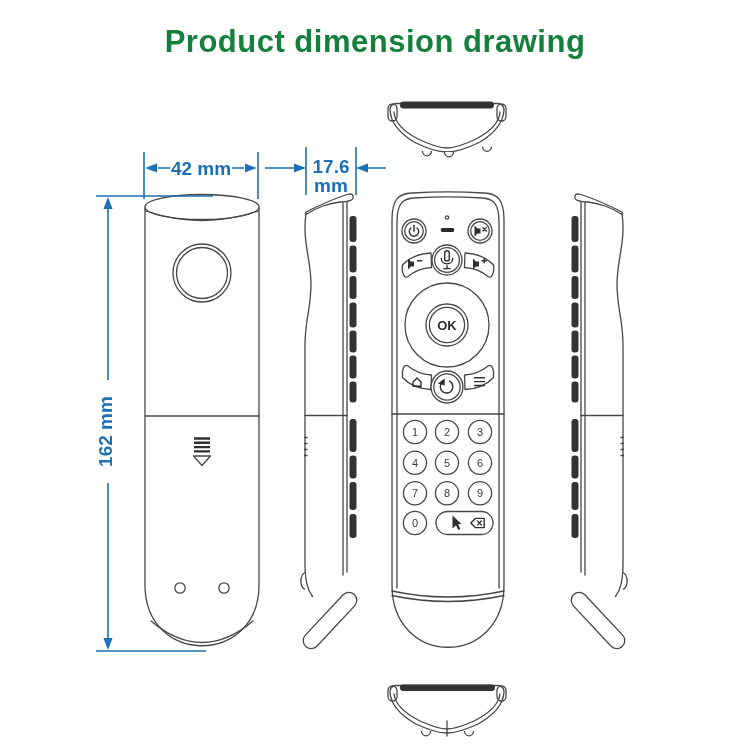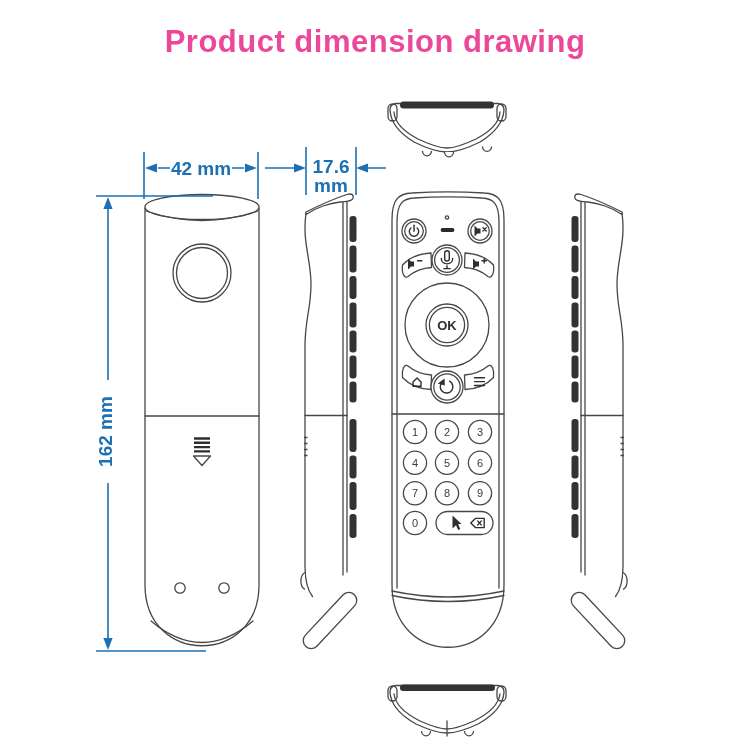--- a/index.html
+++ b/index.html
@@ -1,19 +1,19 @@
 <!DOCTYPE html>
 <html><head>
 <meta charset="utf-8">
 <style>
   html,body{margin:0;padding:0;background:#ffffff;}
   #canvas{position:relative;width:750px;height:750px;background:#ffffff;overflow:hidden;
           font-family:"Liberation Sans",sans-serif;}
   #title{position:absolute;top:24px;left:0;width:750px;text-align:center;
-         font-size:31px;font-weight:700;color:#ec4899;letter-spacing:.5px;
+         font-size:31px;font-weight:700;color:#15803d;letter-spacing:.5px;
          font-family:"Liberation Sans",sans-serif;}
   svg{position:absolute;top:0;left:0;font-family:"Liberation Sans",sans-serif;}
   .ol{stroke:#474747;stroke-width:1.3;fill:none;stroke-linecap:round;stroke-linejoin:round;}
   .olw{stroke:#474747;stroke-width:1.3;fill:#ffffff;stroke-linejoin:round;}
   .dark{fill:#333333;stroke:none;}
   .blue{stroke:#1d70b4;stroke-width:1.6;fill:none;}
   .bluef{fill:#1d70b4;stroke:none;}
   .bluetext{fill:#1d70b4;font-weight:700;font-size:19px;}
   .digit{fill:#3a3a3a;font-size:11px;}
   .oktext{fill:#2f2f2f;font-size:13px;font-weight:700;}

